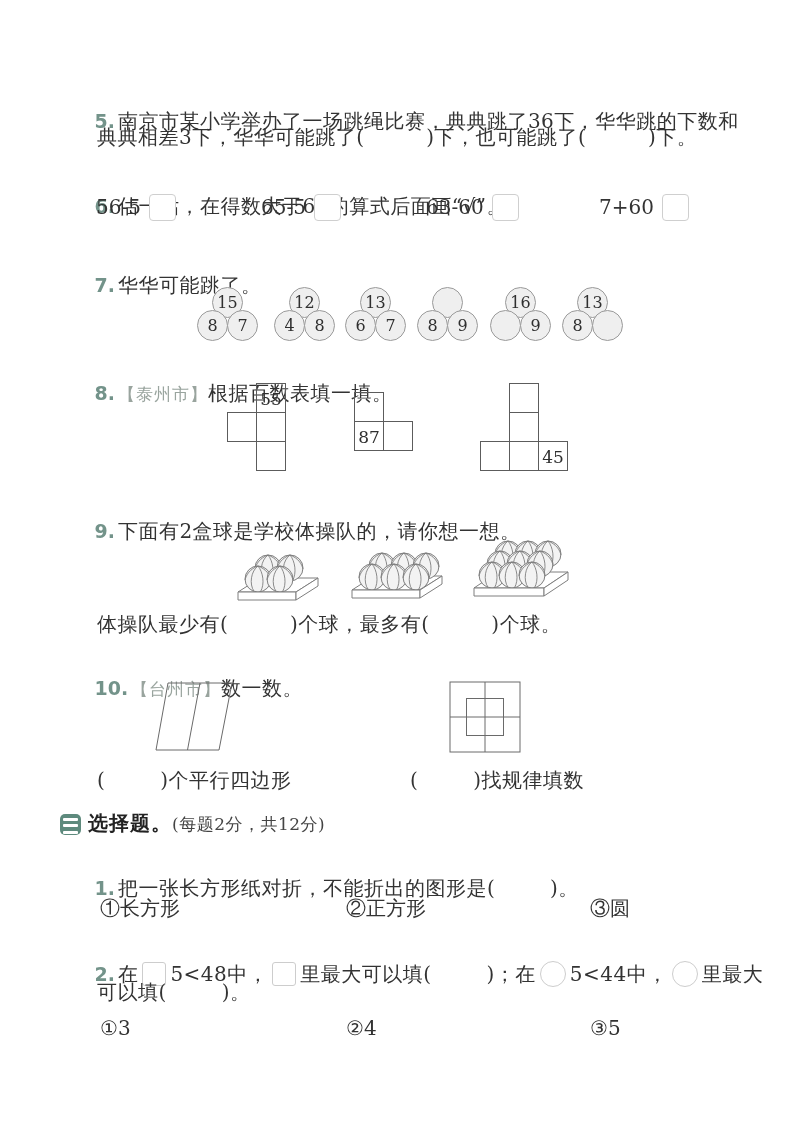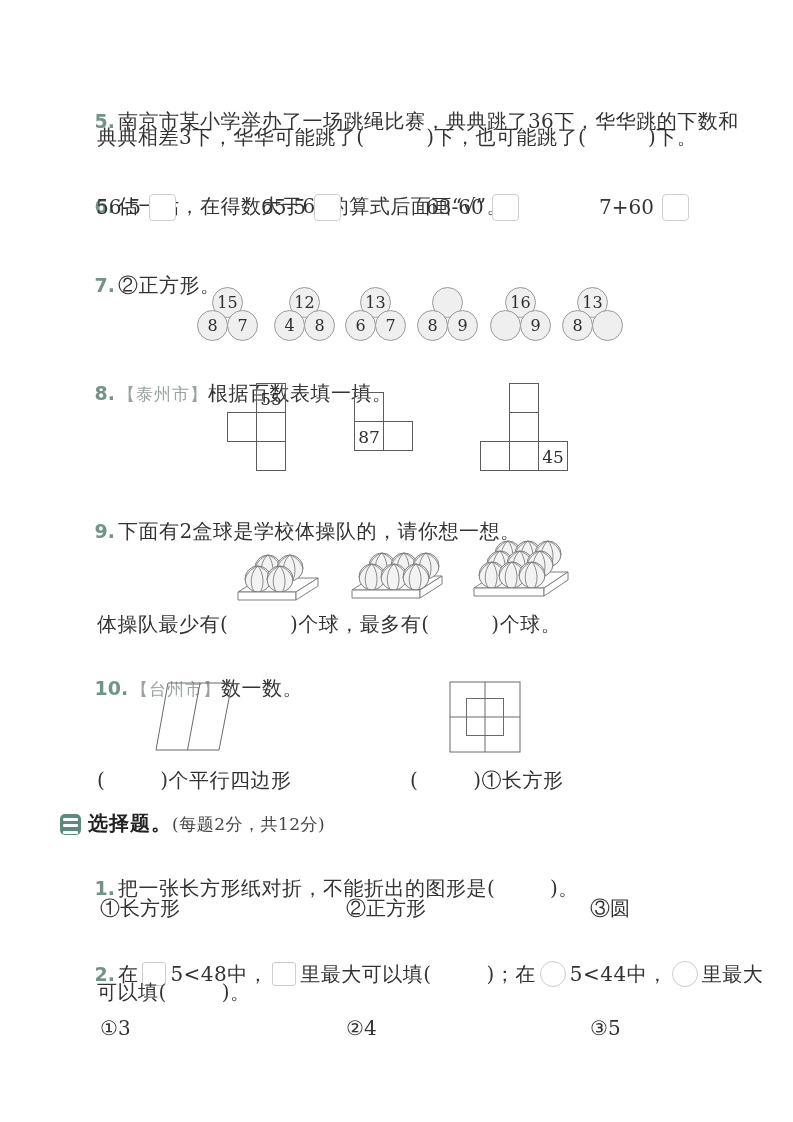--- a/index.html
+++ b/index.html
@@ -47,21 +47,21 @@
     <span class="qnum">6.</span><span>估一估，在得数大于60的算式后面画“√”。</span>
   </div>
   <div class="abs" style="left:84px;top:194px;width:680px;height:32px">
     <span class="q6item" style="left:0"><span>56-5</span><span class="ansbox"></span></span>
     <span class="q6item" style="left:165px"><span>65-5</span><span class="ansbox"></span></span>
     <span class="q6item" style="left:330px"><span>63-60</span><span class="ansbox"></span></span>
     <span class="q6item" style="left:503px"><span>7+60</span><span class="ansbox"></span></span>
   </div>
 
   <div class="abs qline" style="left:55px;top:248px">
-    <span class="qnum">7.</span><span>②正方形。</span>
+    <span class="qnum">7.</span><span>华华可能跳了。</span>
   </div>
   <div class="abs" style="left:185px;top:287px;width:430px;height:58px">
     <div class="tri" style="left:0">
       <div class="circ top">15</div>
       <div class="circ bl">8</div>
       <div class="circ br">7</div>
     </div>
     <div class="tri" style="left:77px">
       <div class="circ top">12</div>
       <div class="circ bl">4</div>
@@ -175,21 +175,21 @@
     <line x1="45" y1="1" x2="32.5" y2="68" stroke="#6a6a6a"></line>
   </svg>
   <svg class="abs" style="left:436px;top:680px" width="74" height="74" viewBox="0 0 74 74">
     <rect x="2" y="2" width="70" height="70" fill="none" stroke="#6a6a6a"></rect>
     <line x1="37" y1="2" x2="37" y2="72" stroke="#6a6a6a"></line>
     <line x1="2" y1="37" x2="72" y2="37" stroke="#6a6a6a"></line>
     <rect x="18.5" y="18.5" width="37" height="37" fill="none" stroke="#6a6a6a"></rect>
   </svg>
   <div class="abs" style="left:0;top:768px;width:793px;height:30px">
     <span class="abs qline" style="left:85px;top:0">(        )个平行四边形</span>
-    <span class="abs qline" style="left:398px;top:0">(        )①长方形</span>
+    <span class="abs qline" style="left:398px;top:0">(        )找规律填数</span>
   </div>
 
   <div class="list-icon" style="left:48px;top:814px;position:absolute">
       <i></i>
       <i></i>
       <i></i>
     </div>
   <div class="abs" style="left:76px;top:810px">
     <span class="sec-title">选择题。</span><span class="sec-note">(每题2分，共12分)</span>
   </div>

